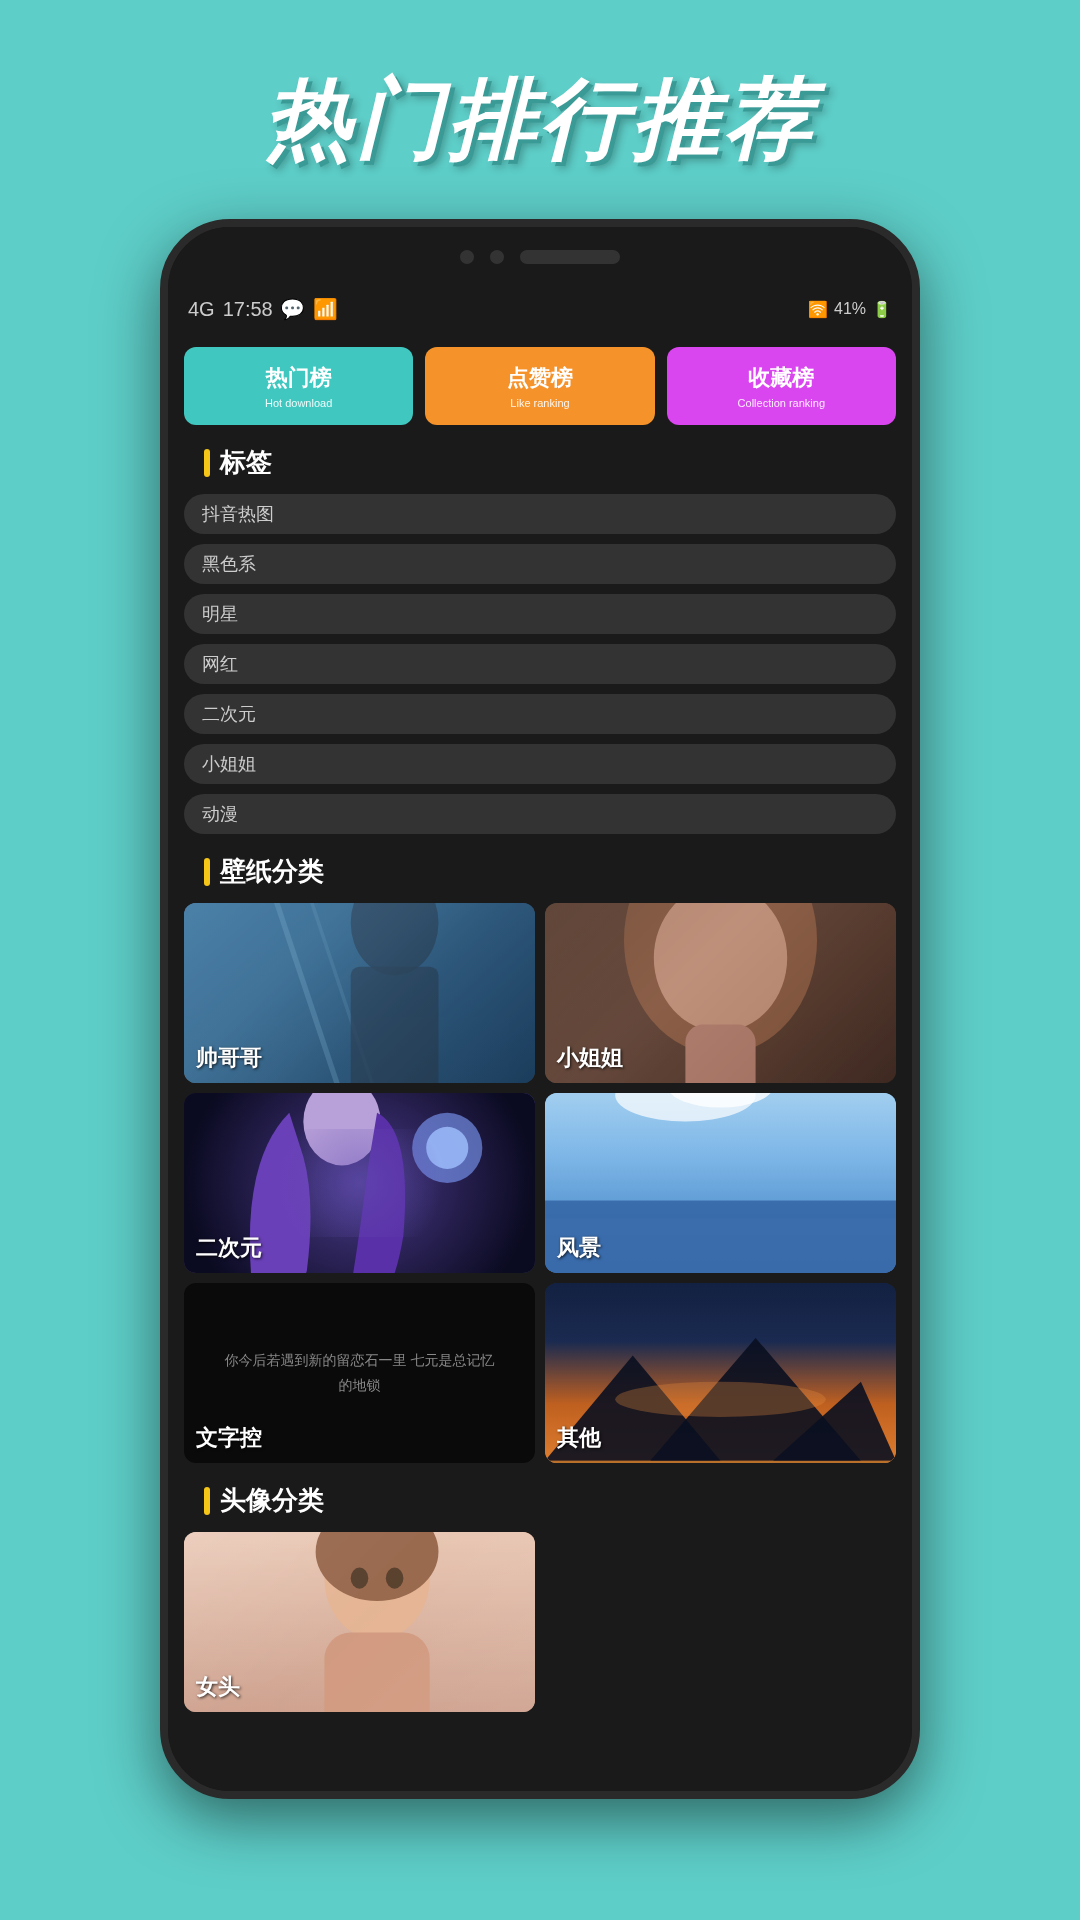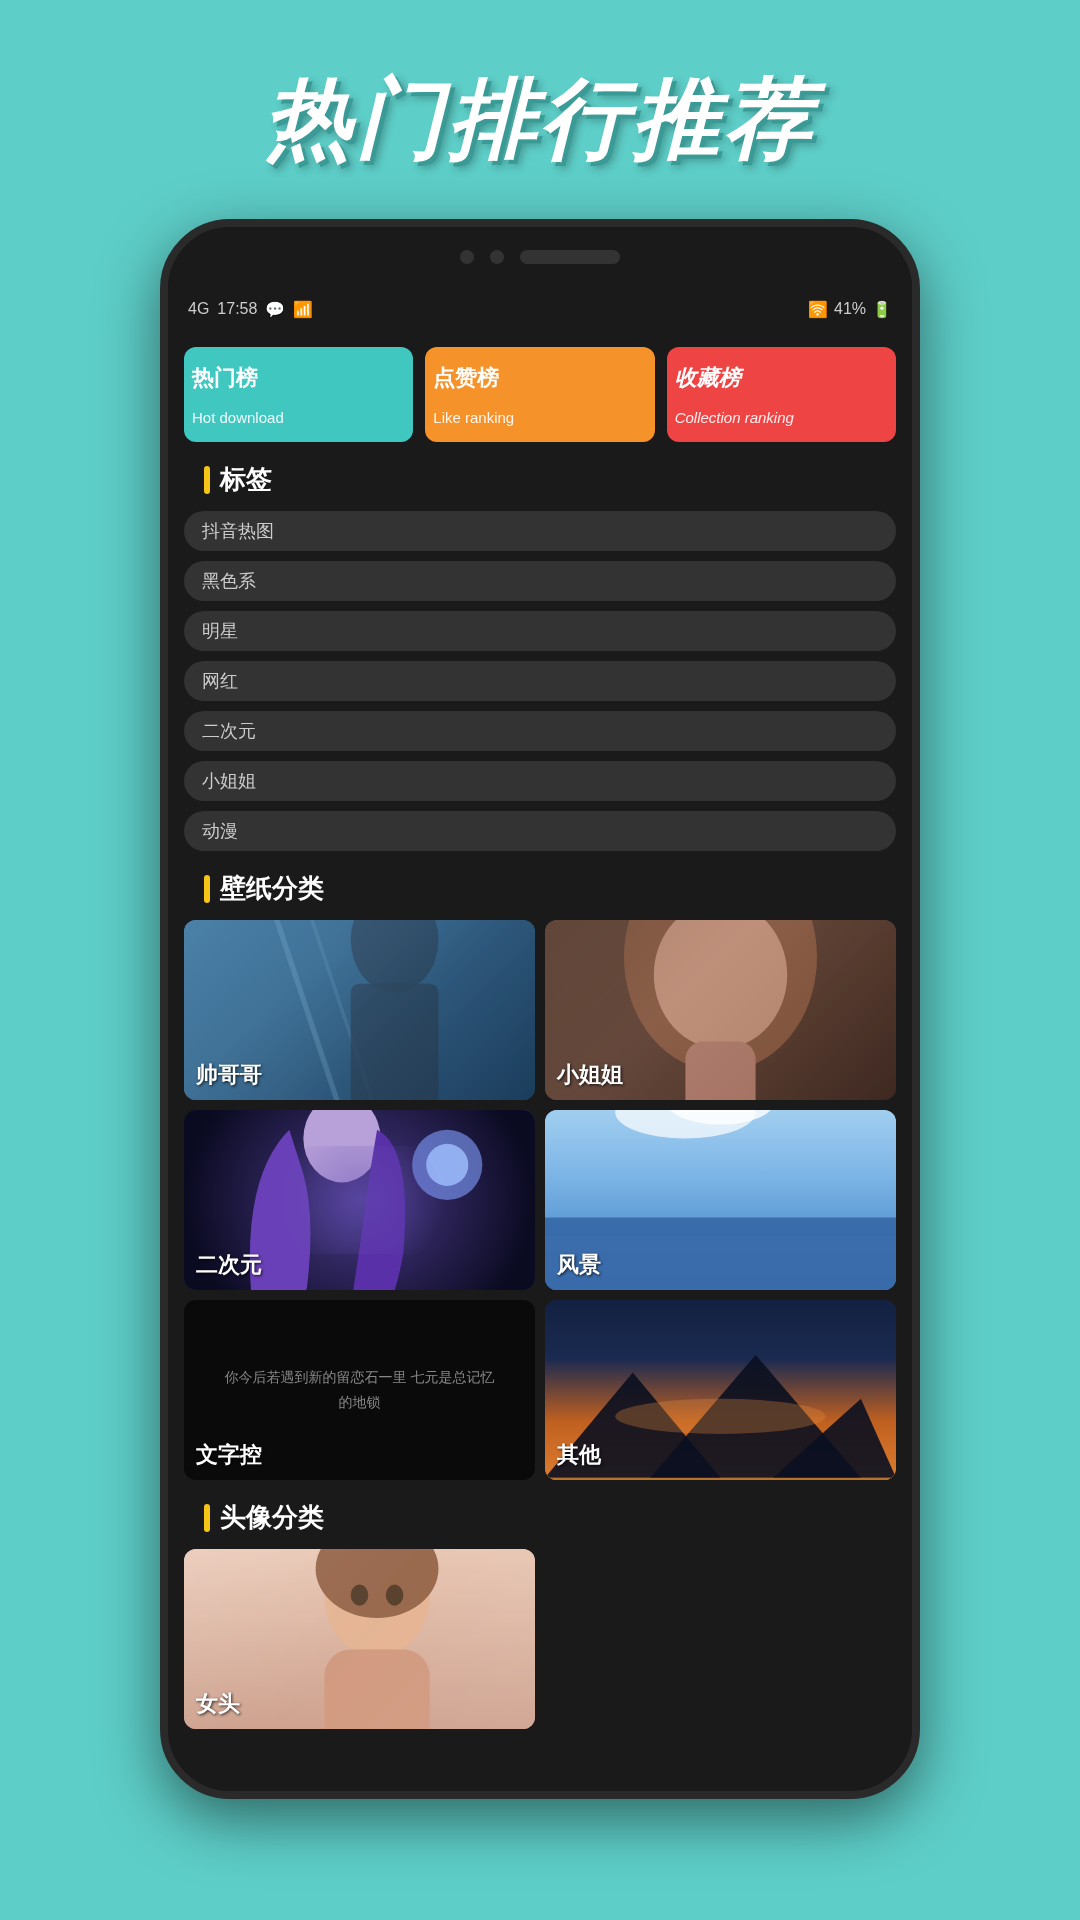--- a/index.html
+++ b/index.html
@@ -71,21 +71,21 @@
       justify-content: space-between;
       padding: 0 20px;
       font-size: 18px;
       color: #ccc;
     }
 
     .status-left {
       display: flex;
       align-items: center;
       gap: 8px;
-      font-size: 16px;
+      font-size: 20px;
     }
 
     .status-right {
       display: flex;
       align-items: center;
       gap: 6px;
       font-size: 16px;
     }
 
     .phone-content {
@@ -102,38 +102,38 @@
     }
 
     .tab-btn {
       flex: 1;
       padding: 16px 8px;
       border-radius: 12px;
       border: none;
       cursor: pointer;
       display: flex;
       flex-direction: column;
-      align-items: flex-start;
-      gap: 16px;
+      align-items: center;
+      gap: 4px;
     }
 
     .tab-btn .tab-main {
       font-size: 22px;
       font-weight: bold;
       color: white;
     }
 
     .tab-btn .tab-sub {
-      font-size: 15px;
+      font-size: 11px;
       color: rgba(255,255,255,0.9);
     }
 
     .tab-hot { background: #40c8c0; }
     .tab-like { background: #f5922a; }
-    .tab-collection { background: #ef4444; font-style: italic; }
+    .tab-collection { background: #d946ef; }
 
     .section-title {
       display: flex;
       align-items: center;
       gap: 10px;
       margin-bottom: 14px;
       font-size: 26px;
       font-weight: bold;
       color: white;
       padding-left: 20px;

